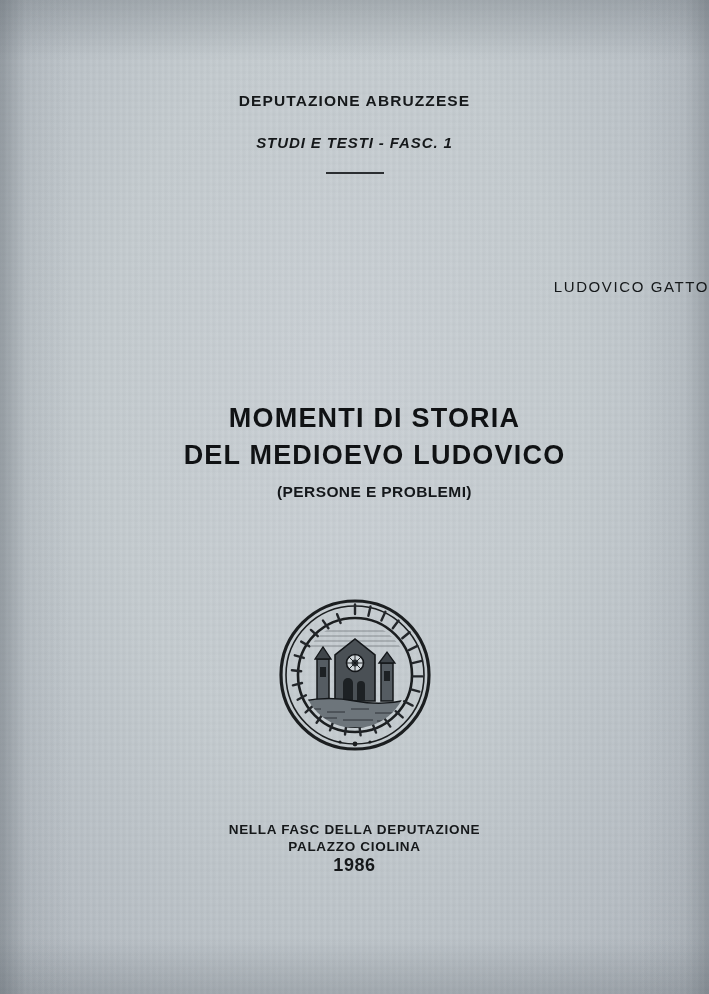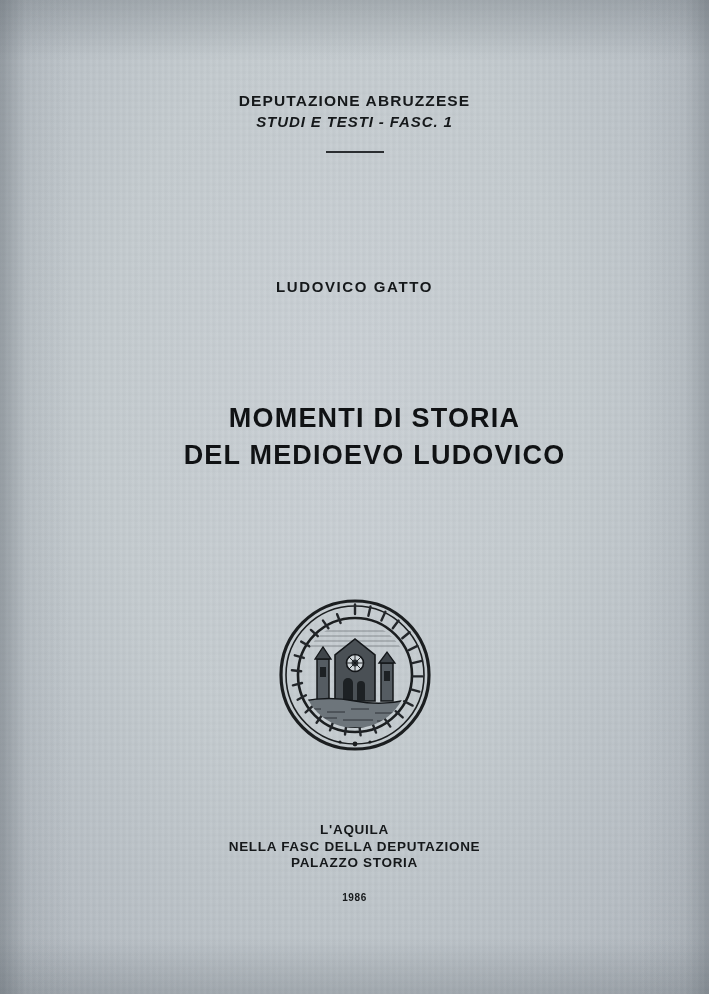--- a/index.html
+++ b/index.html
@@ -61,42 +61,44 @@
     right: 0;
   }
   .series-line {
     font-size: 15.5px;
     font-weight: bold;
     letter-spacing: 1.1px;
     line-height: 25px;
     color: #15181a;
   }
   .series-sub {
+    margin-top: 21px;
     font-size: 15px;
     font-weight: bold;
     font-style: italic;
     letter-spacing: 0.9px;
     color: #15181a;
   }
   .rule {
     width: 58px;
     height: 2px;
     background: #2a2d30;
     margin: 21px auto 0 auto;
   }
 
   .author {
     position: absolute;
     top: 278px;
     left: 0;
     right: 0;
     font-size: 15px;
-    font-weight: bold;
+    font-weight: normal;
     letter-spacing: 1.6px;
     color: #15181a;
+    text-align: right;
   }
 
   .title-block {
     position: absolute;
     top: 400px;
     left: 0;
     right: 0;
     padding-left: 40px;
   }
   .title-line {
@@ -136,22 +138,21 @@
     right: 0;
   }
   .imprint-line {
     font-size: 13.5px;
     font-weight: bold;
     letter-spacing: 0.7px;
     line-height: 16.5px;
     color: #15181a;
   }
   .year {
-    margin-top: 20px;
-    font-size: 10px;
+    font-size: 18px;
     font-weight: bold;
     letter-spacing: 0.6px;
     color: #15181a;
   }
 </style>
 </head>
 <body>
 
 <div id="page">
   <div class="content">
@@ -160,20 +161,21 @@
       <div class="series-line">DEPUTAZIONE ABRUZZESE</div>
       <div class="series-sub">STUDI E TESTI - FASC. 1</div>
       <div class="rule"></div>
     </div>
 
     <div class="author">LUDOVICO GATTO</div>
 
     <div class="title-block">
       <div class="title-line">MOMENTI  DI  STORIA</div>
       <div class="title-line">DEL  MEDIOEVO  LUDOVICO</div>
+      <div class="title-sub">(PERSONE E PROBLEMI)</div>
     </div>
 
     <div class="seal-wrap">
       <div class="seal">
         <svg width="156" height="156" viewBox="0 0 156 156" aria-hidden="true">
           <defs>
             <clipPath id="innerClip">
               <circle cx="78" cy="78" r="53"></circle>
             </clipPath>
           </defs>
@@ -258,20 +260,19 @@
           <g fill="#1b1e20">
             <circle cx="78" cy="147" r="2.4"></circle>
             <circle cx="63" cy="145" r="1.6"></circle>
             <circle cx="93" cy="145" r="1.6"></circle>
           </g>
         </svg>
       </div>
     </div>
 
     <div class="imprint">
-      <div class="imprint-line">L'AQUILA</div>
       <div class="imprint-line">NELLA FASC DELLA DEPUTAZIONE</div>
-      <div class="imprint-line">PALAZZO STORIA</div>
+      <div class="imprint-line">PALAZZO CIOLINA</div>
       <div class="year">1986</div>
     </div>
 
   </div>
 </div>
 
 </body></html>

